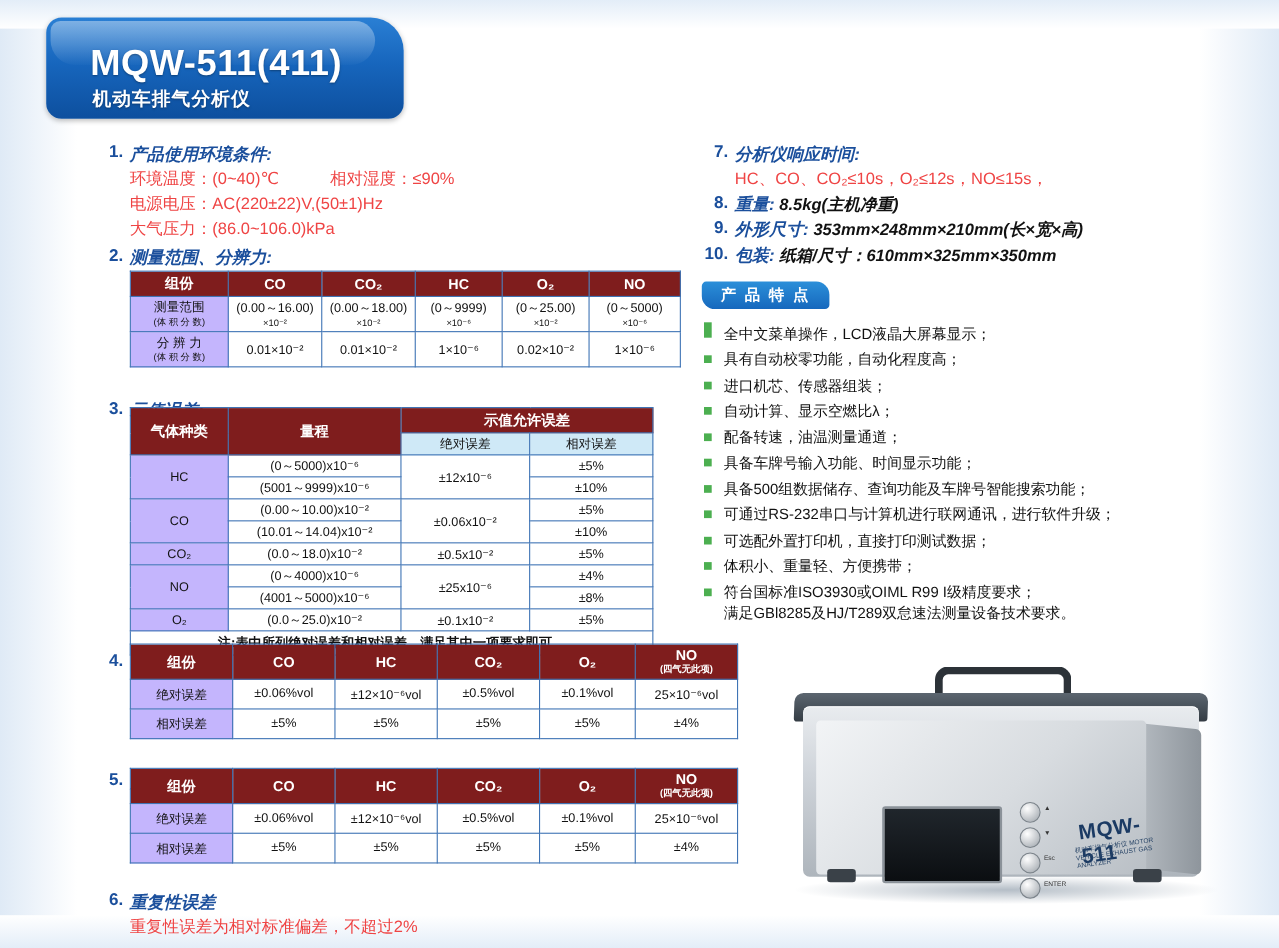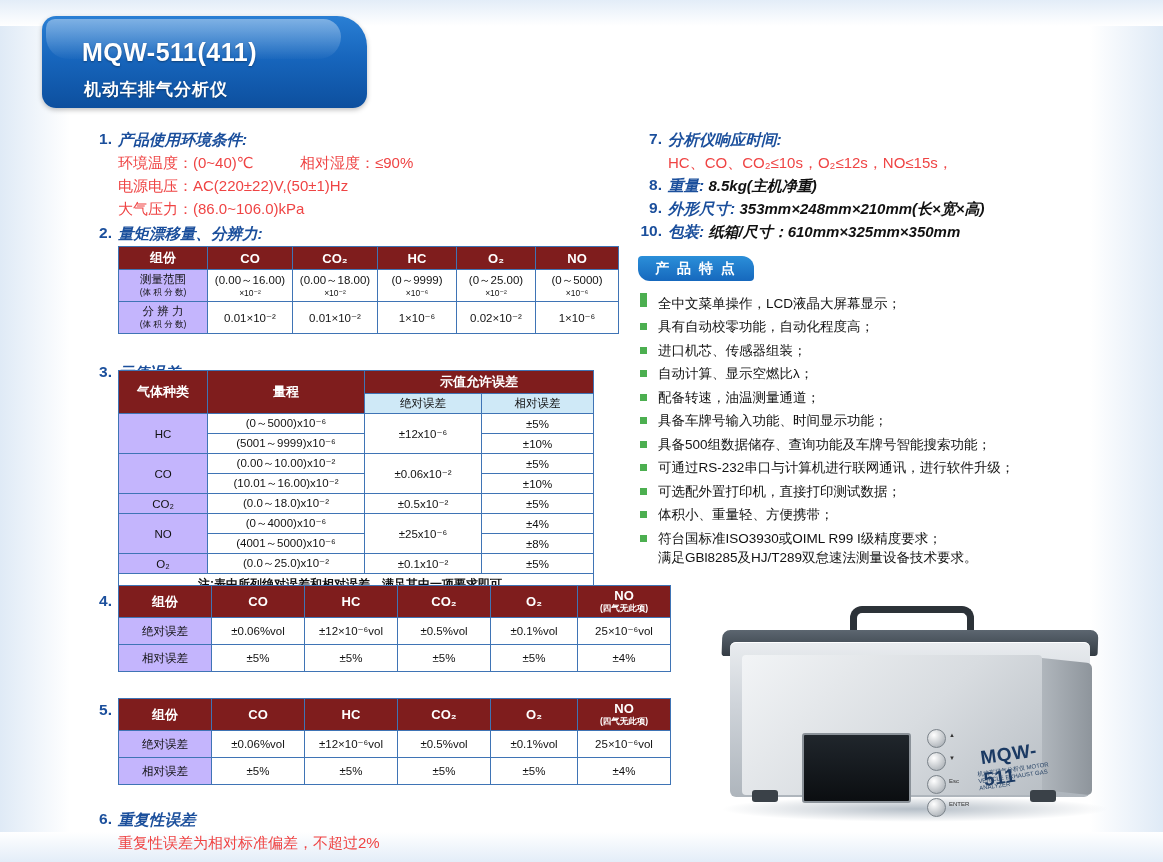--- a/index.html
+++ b/index.html
@@ -32,21 +32,21 @@
     background:linear-gradient(to bottom,#2a7fd4 0%,#1766bd 45%,#0d4f9e 100%);
     border-radius:14px 30px 14px 14px;
     box-shadow:0 2px 5px rgba(0,0,0,.25);
   }
   .banner .gloss{
     position:absolute;left:4px;right:26px;top:3px;height:40px;
     background:linear-gradient(to bottom,rgba(255,255,255,.40),rgba(255,255,255,.02));
     border-radius:12px 24px 30px 30px;
   }
   .banner .ttl{
-    position:absolute;left:40px;top:22px;color:#fff;font-size:25px;font-weight:bold;
+    position:absolute;left:40px;top:22px;color:#fff;font-size:33px;font-weight:bold;
     letter-spacing:.5px;text-shadow:0 1px 2px rgba(0,0,0,.35);
   }
   .banner .sub{
     position:absolute;left:42px;top:62px;color:#fff;font-size:17px;font-weight:bold;
     letter-spacing:1px;text-shadow:0 1px 2px rgba(0,0,0,.35);
   }
   .body-txt{color:#111;font-size:15px;}
   .left-col{position:absolute;left:86px;top:130px;width:545px;}
   .right-col{position:absolute;left:636px;top:130px;width:500px;}
 
@@ -169,21 +169,21 @@
         <span>环境温度：(0~40)℃</span>
         <span style="display:inline-block;width:38px"></span>
         <span>相对湿度：≤90%</span><br>
         <span>电源电压：AC(220±22)V,(50±1)Hz</span><br>
         <span>大气压力：(86.0~106.0)kPa</span>
       </div>
     </div>
 
     <div class="item" style="margin-top:4px">
       <span class="n">2.</span>
-      <div class="h">量矩漂移量、分辨力:</div>
+      <div class="h">测量范围、分辨力:</div>
     </div>
 
     <div class="item" style="margin-top:118px">
       <span class="n">3.</span>
       <div class="h">示值误差:</div>
     </div>
 
     <div class="item" style="margin-top:208px">
       <span class="n">4.</span>
       <div class="h">零点漂移量</div>
@@ -274,21 +274,21 @@
       <td>±10%</td>
     </tr>
 
     <tr>
       <td class="lbl" rowspan="2">CO</td>
       <td>(0.00～10.00)x10⁻²</td>
       <td rowspan="2">±0.06x10⁻²</td>
       <td>±5%</td>
     </tr>
     <tr>
-      <td>(10.01～16.00)x10⁻²</td>
+      <td>(10.01～14.04)x10⁻²</td>
       <td>±10%</td>
     </tr>
 
     <tr>
       <td class="lbl">CO₂</td>
       <td>(0.0～18.0)x10⁻²</td>
       <td>±0.5x10⁻²</td>
       <td>±5%</td>
     </tr>
 

